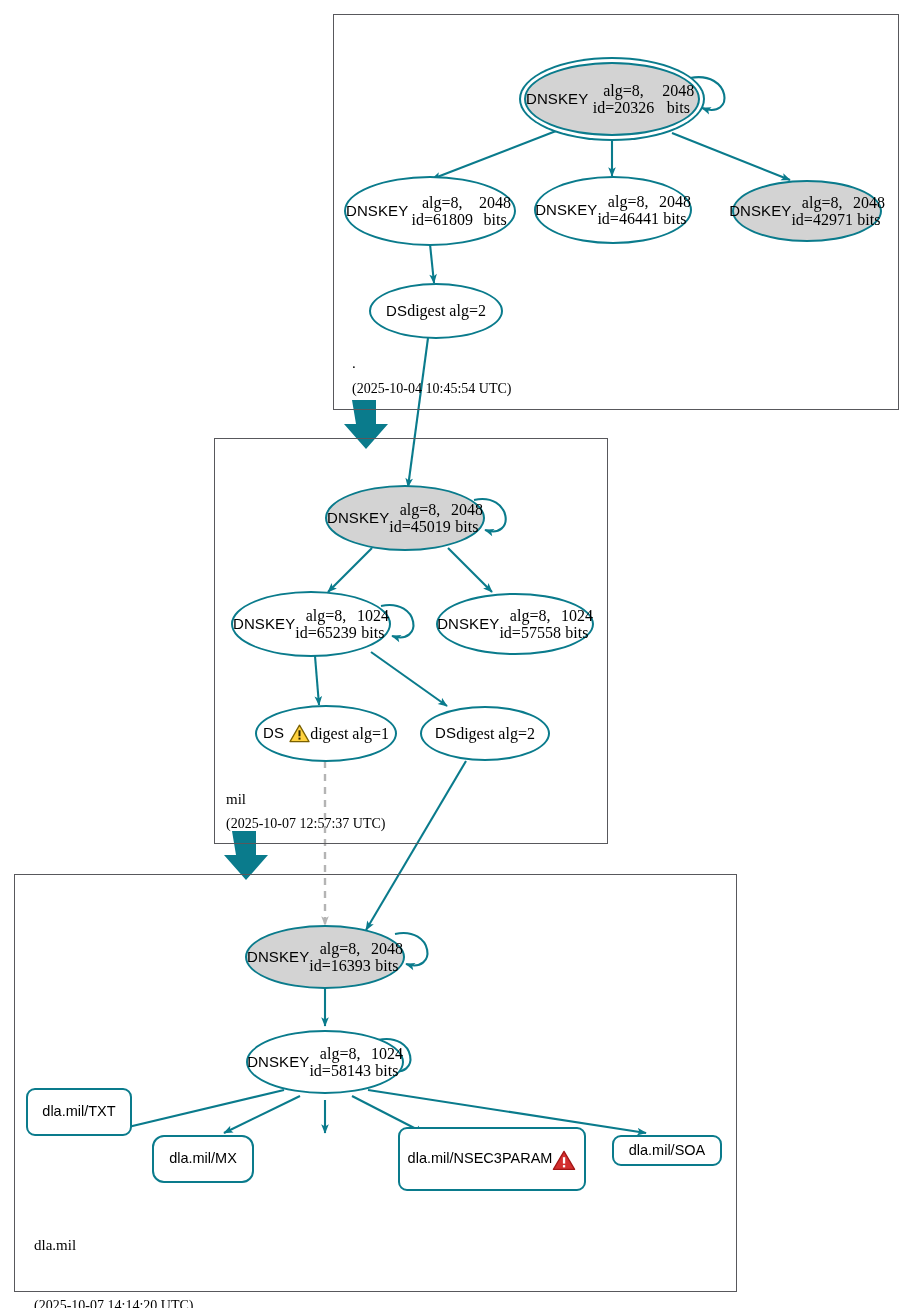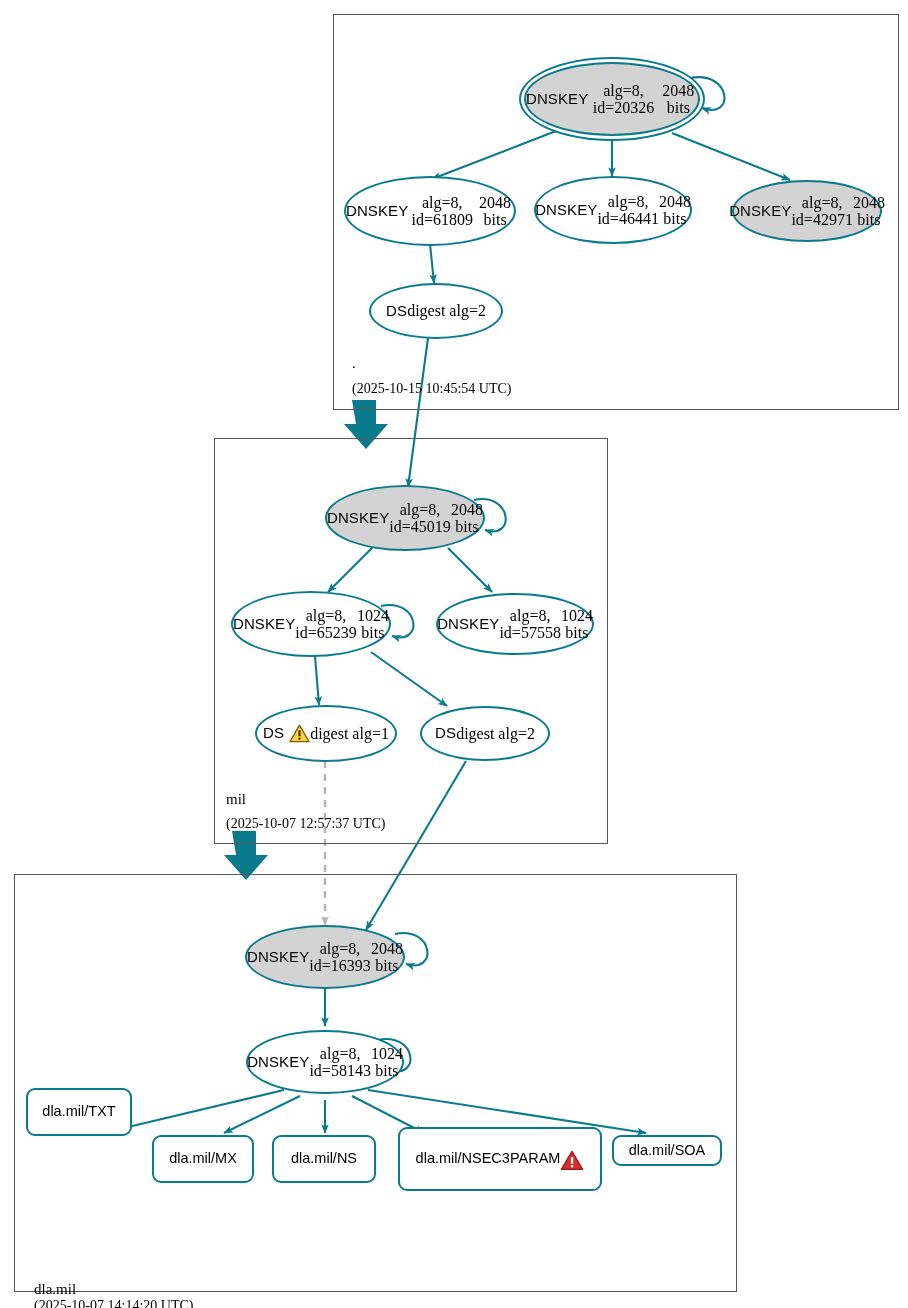--- a/index.html
+++ b/index.html
@@ -141,28 +141,28 @@
     </g>
 
     <g fill="#0a7b8c">
       <path d="M352,400 L376,400 L376,424 L388,424 L366,449 L344,424 L356,424 Z"></path>
       <path d="M232,831 L256,831 L256,855 L268,855 L246,880 L224,855 L236,855 Z"></path>
     </g>
   </svg>
 
   <div class="zone-box" style="left:333px; top:14px; width:566px; height:396px;"></div>
   <div class="zone-label zone-name" style="left:352px; top:355px;">.</div>
-  <div class="zone-label zone-time" style="left:352px; top:381px;">(2025-10-15 10:45:54 UTC)</div>
+  <div class="zone-label zone-time" style="left:352px; top:381px;">(2025-10-04 10:45:54 UTC)</div>
 
   <div class="zone-box" style="left:214px; top:438px; width:394px; height:406px;"></div>
   <div class="zone-label zone-name" style="left:226px; top:791px;text-align:center;">mil</div>
   <div class="zone-label zone-time" style="left:226px; top:816px;">(2025-10-07 12:57:37 UTC)</div>
 
   <div class="zone-box" style="left:14px; top:874px; width:723px; height:418px;"></div>
-  <div class="zone-label zone-name" style="left:34px; top:1237px;margin-top:44px;">dla.mil</div>
+  <div class="zone-label zone-name" style="left:34px; top:1237px;">dla.mil</div>
   <div class="zone-label zone-time" style="left:34px; top:1262px;margin-top:36px;">(2025-10-07 14:14:20 UTC)</div>
 
   <div class="node ell filled anchor" style="left:524px; top:62px; width:176px; height:74px;">
     <div class="n-title">DNSKEY</div>
     <div class="n-sub">alg=8, id=20326</div>
     <div class="n-sub">2048 bits</div>
   </div>
 
   <div class="node ell" style="left:344px; top:176px; width:172px; height:70px;">
     <div class="n-title">DNSKEY</div>
@@ -231,29 +231,26 @@
   <div class="node ell" style="left:246px; top:1030px; width:158px; height:64px;">
     <div class="n-title">DNSKEY</div>
     <div class="n-sub">alg=8, id=58143</div>
     <div class="n-sub">1024 bits</div>
   </div>
 
   <div class="node rrset" style="left:26px; top:1088px; width:106px; height:48px;">
     <div class="rr-title">dla.mil/TXT</div>
   </div>
 
-  <div class="node rrset" style="left:152px; top:1135px; width:102px; height:48px;">
+  <div class="node rrset" style="left:152px; top:1135px; width:102px; height:48px;border-radius:12px;">
     <div class="rr-title">dla.mil/MX</div>
   </div>
 
-  <div class="node rrset" style="left:272px; top:1135px; width:104px; height:48px;">
-    <div class="rr-title">dla.mil/NS</div>
-  </div>
-
-  <div class="node rrset" style="left:398px; top:1127px; width:204px; height:64px;">
+
+  <div class="node rrset" style="left:398px; top:1127px; width:188px; height:64px;">
     <div class="rr-title">dla.mil/NSEC3PARAM</div>
     <svg class="warn" width="24" height="21" viewBox="0 0 24 21" style="margin-top:2px;">
       <path d="M12,1.4 L22.6,19.4 L1.4,19.4 Z" fill="#d32f2f" stroke="#a31515" stroke-width="1.3" stroke-linejoin="round"></path>
       <rect x="10.9" y="7.2" width="2.3" height="6.4" fill="#ffffff"></rect>
       <rect x="10.9" y="15.1" width="2.3" height="2.3" fill="#ffffff"></rect>
     </svg>
   </div>
 
   <div class="node rrset" style="left:612px; top:1135px; width:110px; height:31px;">
     <div class="rr-title">dla.mil/SOA</div>

